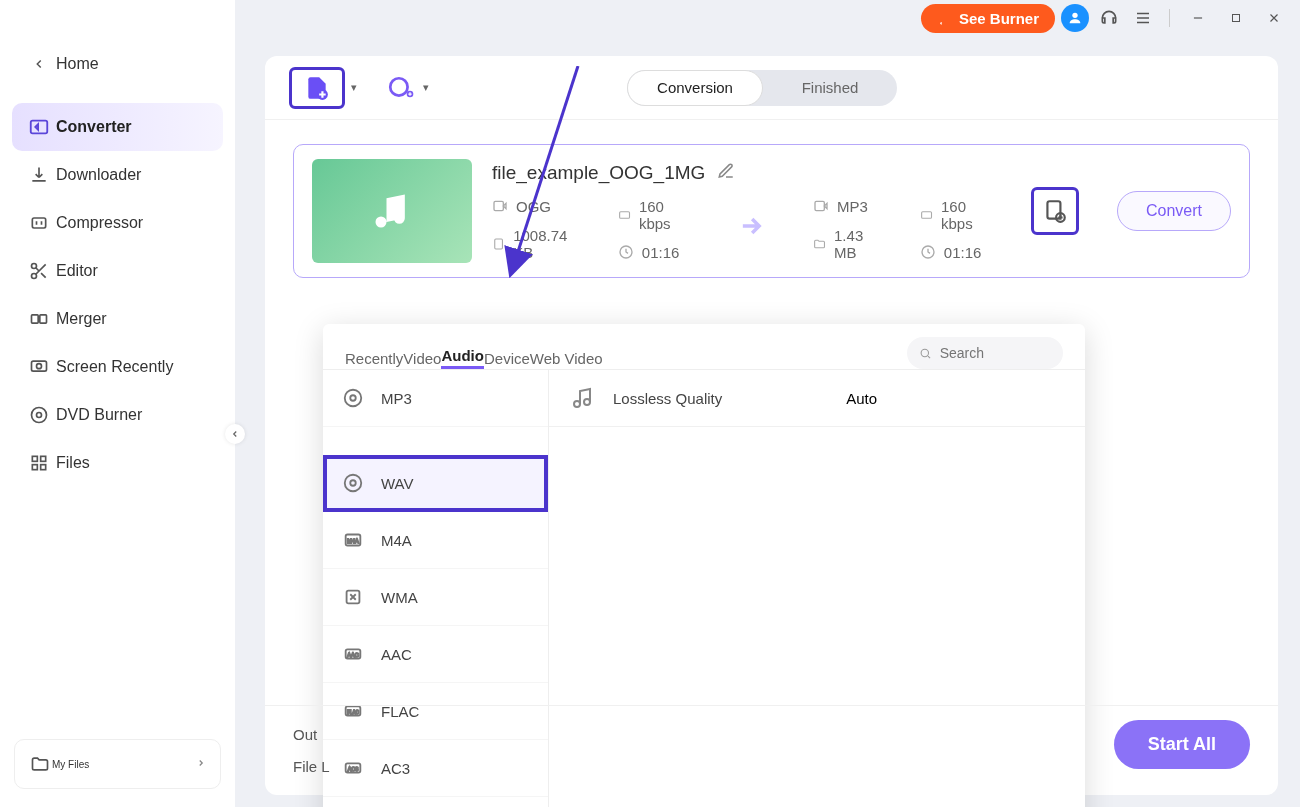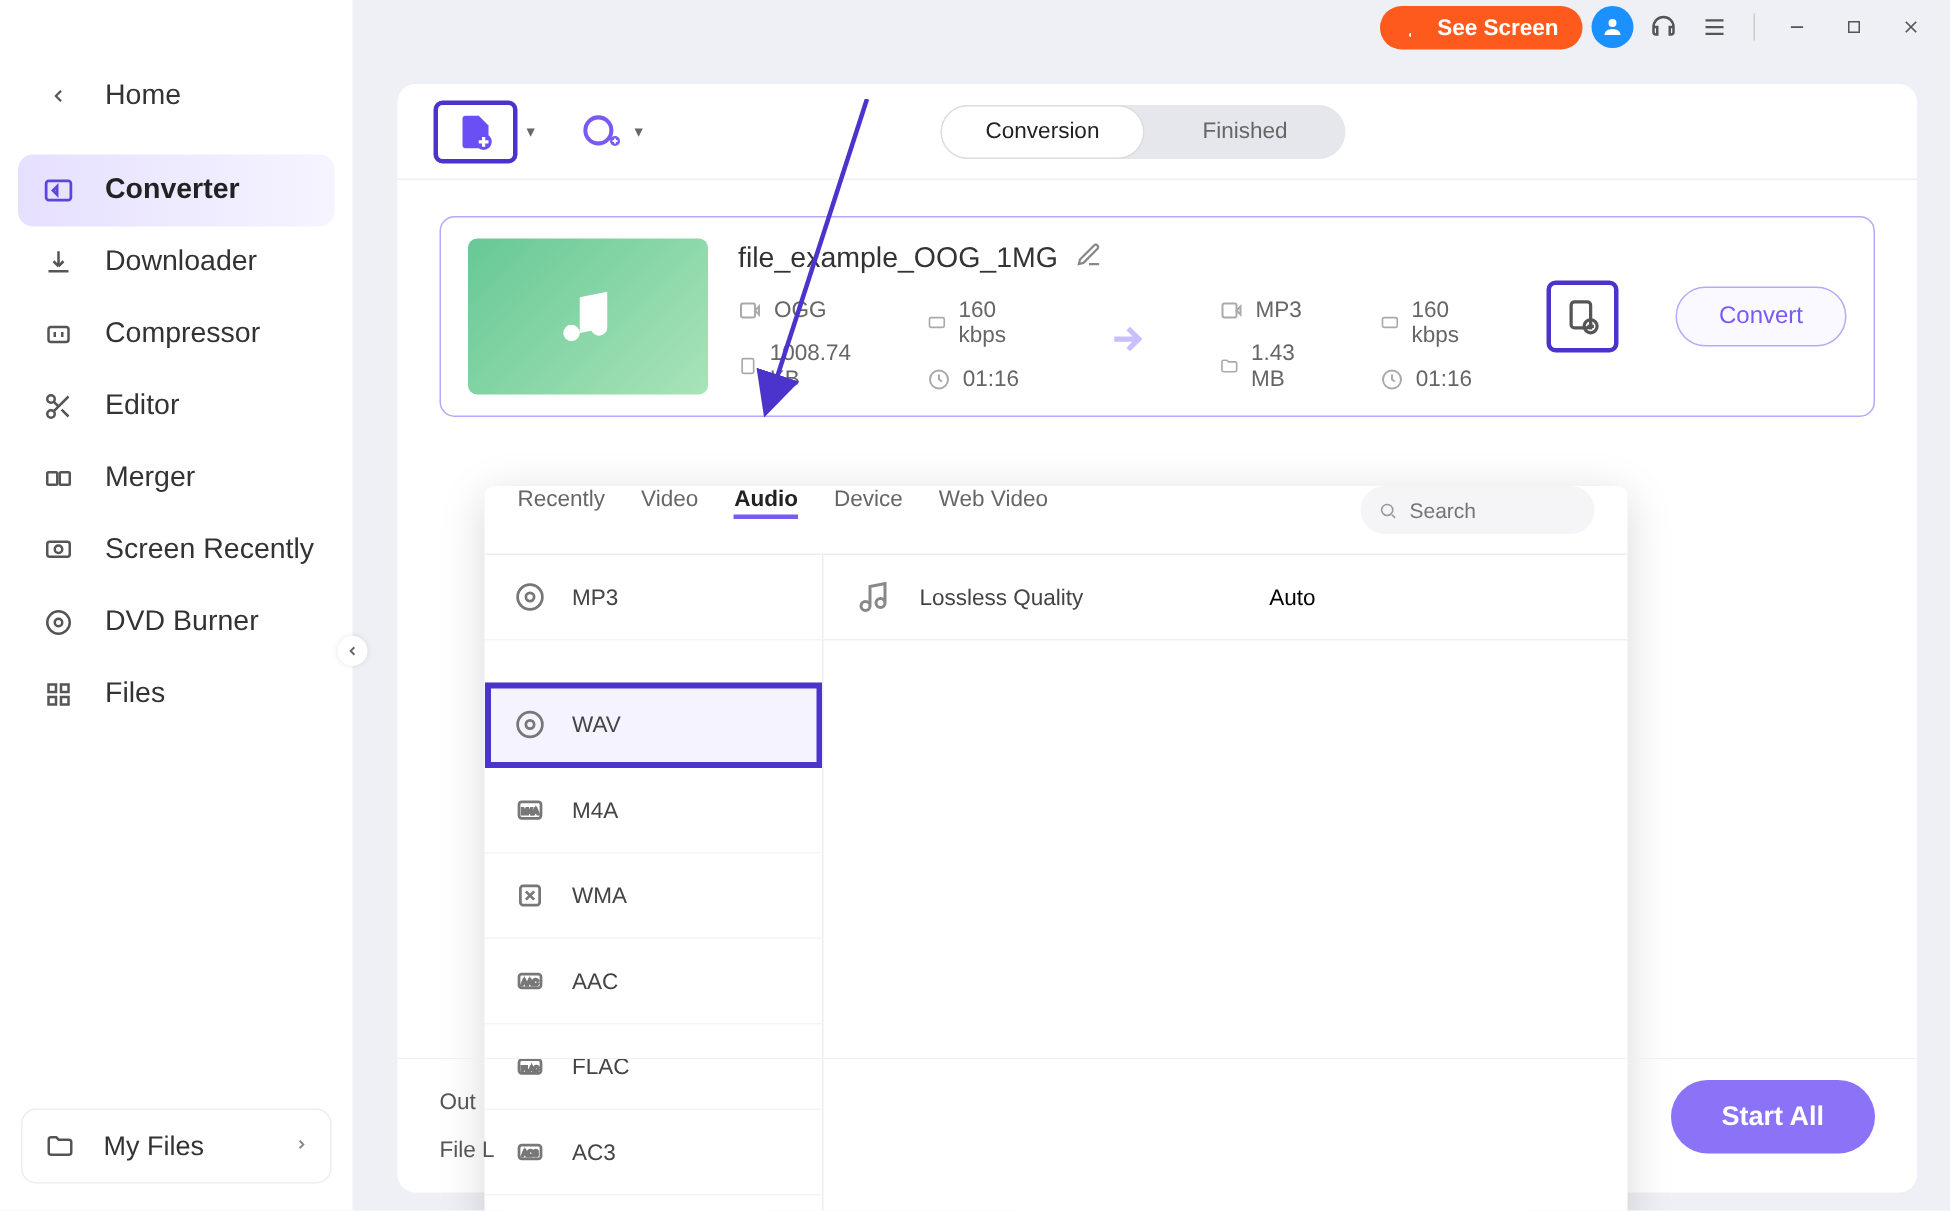--- a/index.html
+++ b/index.html
@@ -1,26 +1,26 @@
 <!DOCTYPE html>
 <html><head>
 <meta charset="utf-8">
 <style>
 * { box-sizing: border-box; margin: 0; padding: 0; font-family: -apple-system, BlinkMacSystemFont, "Segoe UI", Arial, sans-serif; }
 body { width: 1300px; height: 807px; background: #eef0f5; overflow: hidden; position: relative; }
 
 
 .sidebar { position: absolute; left: 0; top: 0; width: 235px; height: 100%; background: #fff; padding-top: 40px; }
-.sidebar-item { display: flex; align-items: center; height: 48px; padding: 0 20px 0 28px; cursor: pointer; font-size: 19px; color: #333; gap: 20px; }
+.sidebar-item { display: flex; align-items: center; height: 48px; padding: 0 20px 0 28px; cursor: pointer; font-size: 16px; color: #333; gap: 6px; }
 .sidebar-item.home { margin-bottom: 15px; }
 .sidebar-item.active { background: linear-gradient(90deg, #e6e0ff, #f6f4ff); border-radius: 10px; margin: 0 12px; padding-left: 16px; font-weight: 600; color: #222; }
 .sidebar-item.active .side-icon { color: #5b46d9; }
 .side-icon { width: 22px; height: 22px; display: inline-flex; align-items: center; justify-content: center; color: #555; }
 .sidebar-collapse { position: absolute; right: -10px; top: 424px; width: 20px; height: 20px; background: #fff; border-radius: 50%; display: flex; align-items: center; justify-content: center; font-size: 10px; color: #666; box-shadow: 0 0 4px rgba(0,0,0,0.1); cursor: pointer; }
-.sidebar-bottom { position: absolute; bottom: 18px; left: 14px; right: 14px; height: 50px; border: 1px solid #eee; border-radius: 10px; display: flex; align-items: center; padding: 0 14px; gap: 18px; font-size: 18px; color: #333; cursor: pointer; }
+.sidebar-bottom { position: absolute; bottom: 18px; left: 14px; right: 14px; height: 50px; border: 1px solid #eee; border-radius: 10px; display: flex; align-items: center; padding: 0 14px; gap: 1px; font-size: 10px; color: #333; cursor: pointer; }
 .sidebar-bottom .chev { margin-left: auto; color: #888; font-size: 12px; }
 
 
 .titlebar { position: absolute; top: 0; left: 235px; right: 0; height: 36px; display: flex; align-items: center; justify-content: flex-end; padding-right: 10px; gap: 6px; }
 .pricing-btn { background: #fe5a1d; color: #fff; border-radius: 18px; padding: 6px 16px; font-size: 15px; font-weight: 600; display: flex; align-items: center; gap: 6px; cursor: pointer; }
 .title-icon { width: 28px; height: 28px; border-radius: 50%; display: flex; align-items: center; justify-content: center; cursor: pointer; font-size: 15px; color: #555; }
 .title-icon.account { background: #1a91ff; color: #fff; }
 .divider-v { width: 1px; height: 18px; background: #ccc; margin: 0 6px; }
 .win-btn { width: 32px; height: 28px; display: flex; align-items: center; justify-content: center; cursor: pointer; color: #555; font-size: 14px; }
 
@@ -48,21 +48,21 @@
 .meta-grid { display: flex; gap: 40px; align-items: center; }
 .meta-col { display: flex; flex-direction: column; gap: 12px; }
 .meta-cell { display: flex; align-items: center; gap: 8px; font-size: 15px; color: #666; }
 .meta-ic { width: 16px; height: 16px; color: #aaa; }
 .arrow-ic { color: #c9bfff; font-size: 24px; margin: 0 8px; }
 .format-settings { width: 48px; height: 48px; border: 3px solid #4b34cc; border-radius: 6px; display: flex; align-items: center; justify-content: center; cursor: pointer; margin-left: 20px; }
 .convert-btn { border: 1px solid #b7a8fa; color: #7a5af5; background: #faf9ff; border-radius: 22px; padding: 10px 28px; font-size: 16px; cursor: pointer; margin-left: 18px; }
 
 
 .format-popup { position: absolute; left: 58px; top: 268px; width: 762px; height: 514px; background: #fff; border-radius: 6px; box-shadow: 0 6px 30px rgba(0,0,0,0.15); display: flex; flex-direction: column; }
-.fp-tabs { height: 46px; display: flex; align-items: flex-start; padding: 0 22px; border-bottom: 1px solid #eee; gap: 24px; }
+.fp-tabs { height: 46px; display: flex; align-items: flex-end; padding: 0 22px; border-bottom: 1px solid #eee; }
 .fp-tab { font-size: 15px; color: #666; cursor: pointer; padding-bottom: 2px; }
 .fp-tab.active { color: #222; font-weight: 700; border-bottom: 3px solid #7a5af5; }
 .fp-search { margin-left: auto; width: 156px; height: 32px; background: #f5f5f7; border-radius: 16px; display: flex; align-items: center; padding: 0 12px; gap: 8px; }
 .fp-search input { border: none; background: transparent; outline: none; font-size: 14px; width: 100%; color: #555; }
 .fp-body { flex: 1; display: flex; overflow: hidden; }
 .fp-left { width: 226px; border-right: 1px solid #eee; overflow-y: auto; }
 .fmt-item { height: 57px; display: flex; align-items: center; padding: 0 18px; gap: 16px; font-size: 15px; color: #444; cursor: pointer; border-bottom: 1px solid #f5f5f5; }
 .fmt-item.selected { outline: 4px solid #4b34cc; outline-offset: -4px; background: #f5f3ff; margin-top: 28px; }
 .fmt-ic { width: 24px; height: 24px; color: #777; display: flex; align-items: center; justify-content: center; }
 .fp-right { flex: 1; }
@@ -184,21 +184,21 @@
         </svg>
     </span>
   </div>
 </div>
 
 <div class="titlebar">
   <div class="pricing-btn">
     <svg width="16" height="16" viewBox="0 0 24 24" fill="currentColor">
         <path d="M7 18a2 2 0 1 0 0 4 2 0 0 0 0-4zm10 0a2 2 0 1 0 0 4 2 2 0 0 0 0-4zM3 4h2l3 10h10l3-8H7"></path>
       </svg>
-    <span>See Screen</span>
+    <span>See Burner</span>
   </div>
   <div class="title-icon account">
     <svg width="16" height="16" viewBox="0 0 24 24" fill="currentColor">
         <circle cx="12" cy="8" r="4"></circle>
         <path d="M4 20c0-4 4-6 8-6s8 2 8 6"></path>
       </svg>
   </div>
   <div class="title-icon">
     <svg width="20" height="20" viewBox="0 0 24 24" fill="none" stroke="currentColor" stroke-width="2">
         <path d="M4 12a8 8 0 0 1 16 0M4 12v4a2 2 0 0 0 2 2h1v-6H4zm16 0v4a2 2 0 0 1-2 2h-1v-6h3z"></path>

